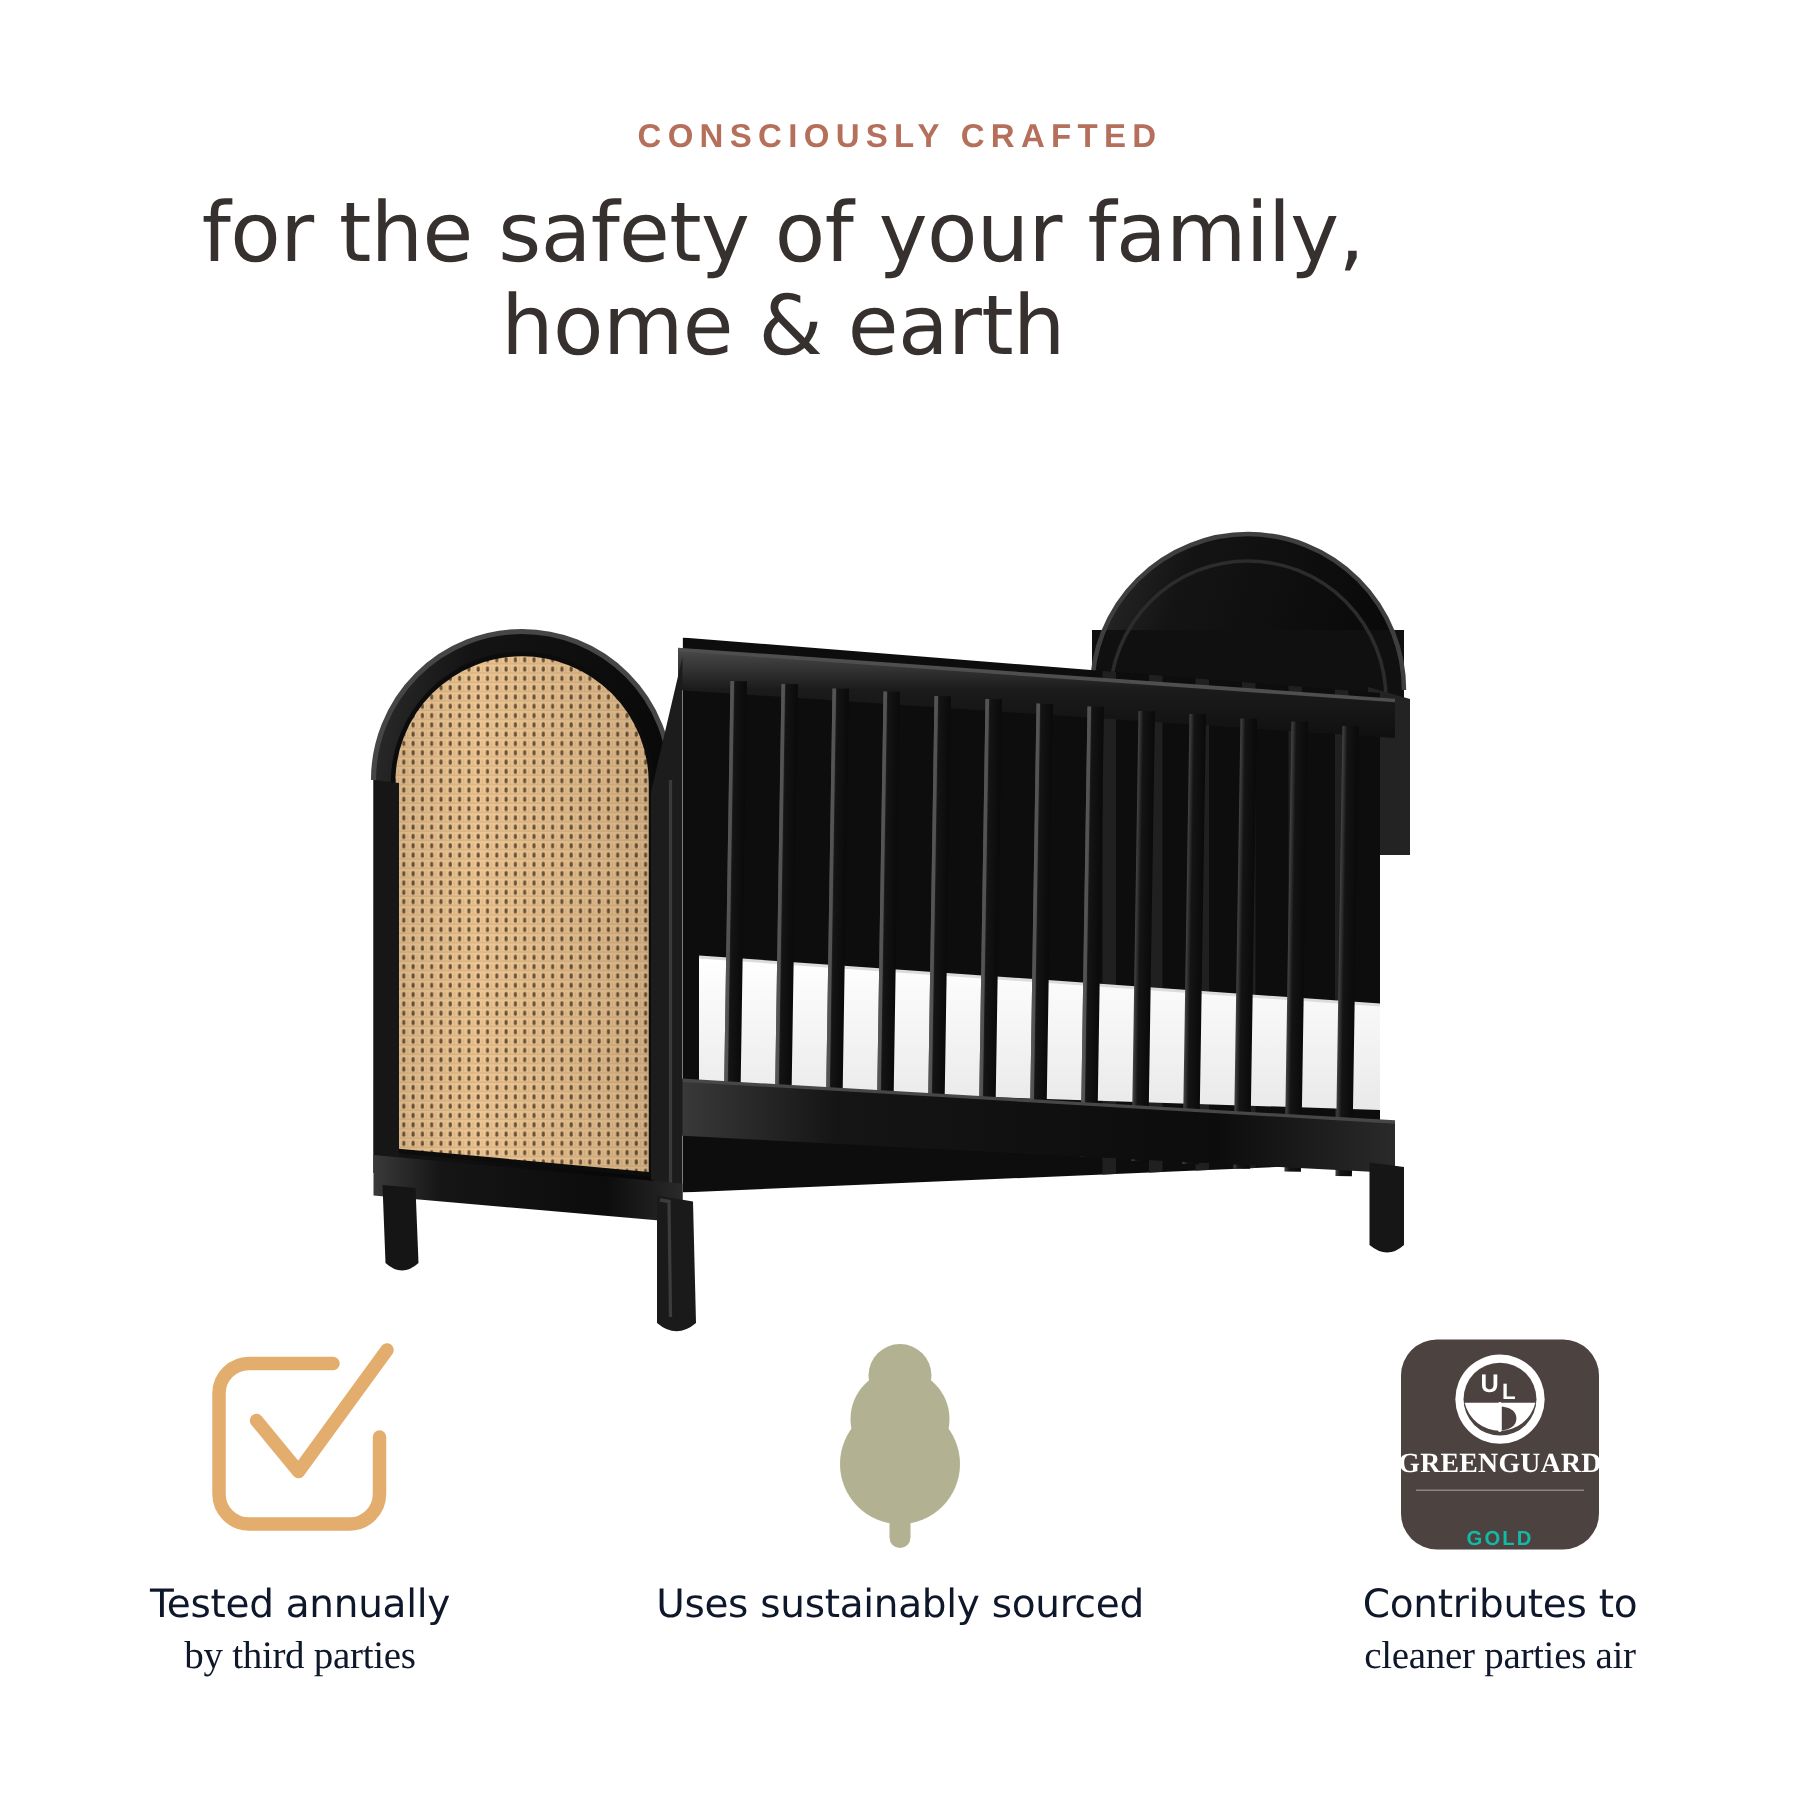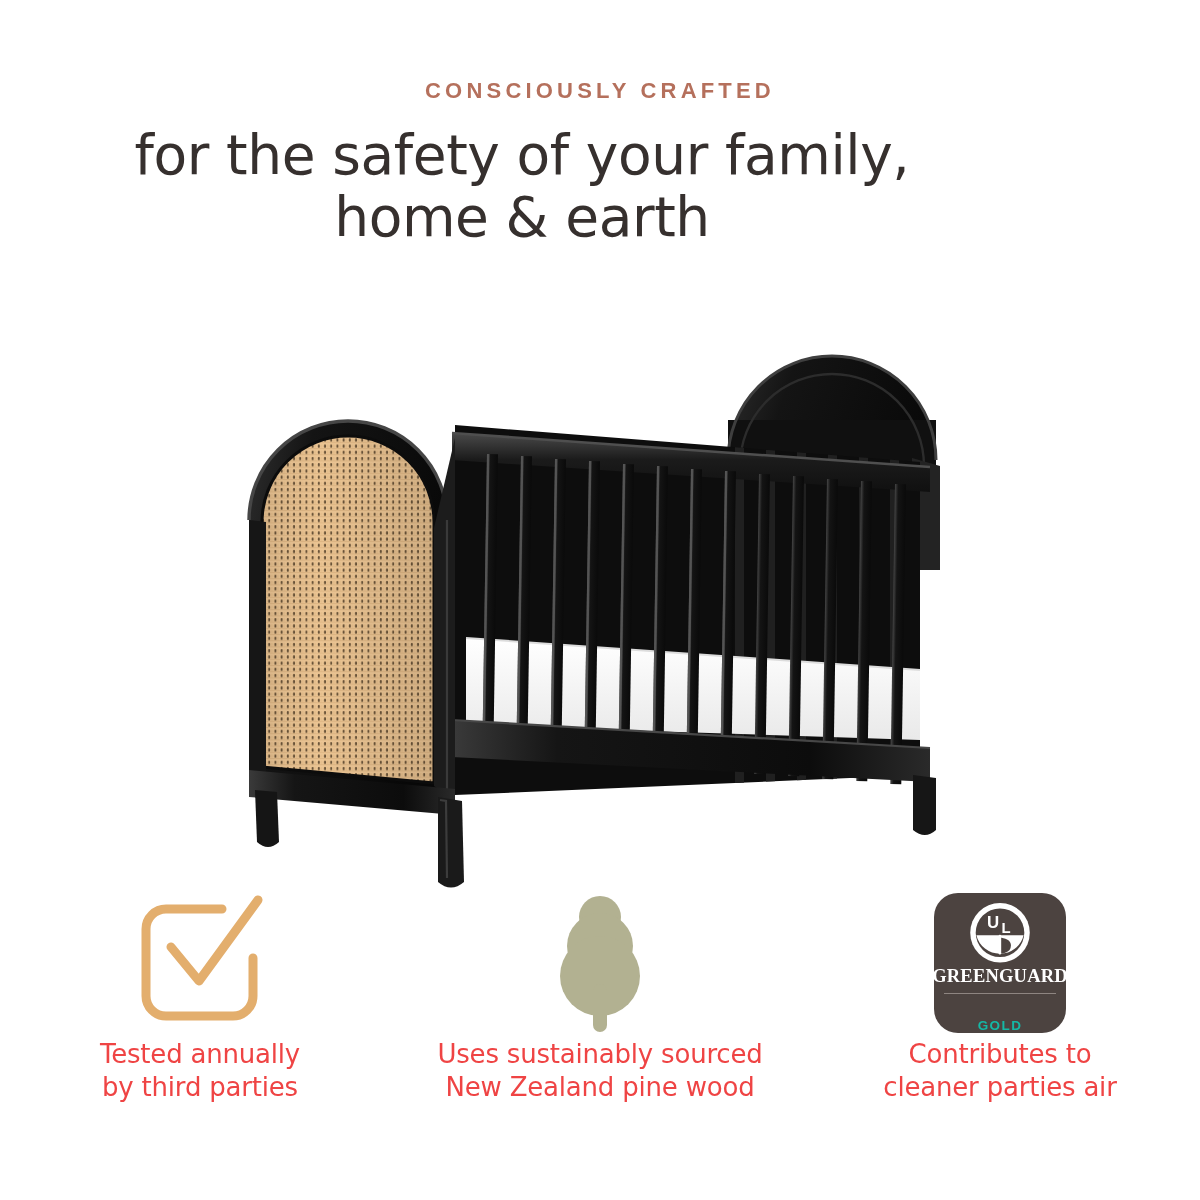--- a/index.html
+++ b/index.html
@@ -71,29 +71,30 @@
     flex-direction: column;
     align-items: center;
   }
   .feature-icon {
     height: 150px;
     display: flex;
     align-items: center;
     justify-content: center;
   }
   .feature-caption {
+    margin-top: 16px;
     text-align: center;
     font-size: 26px;
     line-height: 33px;
-    color: #ef4444;
+    color: #0f172a;
     font-family: "DejaVu Sans", sans-serif;
     font-weight: 400;
     letter-spacing: -0.2px;
   }
-  .feature-caption .cl2 { display: block; }
+  .feature-caption .cl2 { display: block; font-family: Liberation Serif, serif; }
 
   
   .gg-badge {
     width: 132px;
     height: 140px;
     background: #4c4340;
     border-radius: 24px;
     position: relative;
     display: flex;
     flex-direction: column;
@@ -306,21 +307,20 @@
           <g fill="#b2b191">
             <circle cx="70" cy="29" r="21"></circle>
             <circle cx="70" cy="58" r="33"></circle>
             <circle cx="70" cy="88" r="40"></circle>
             <rect x="63" y="96" width="14" height="48" rx="7"></rect>
           </g>
         </svg>
       </div>
       <div class="feature-caption">
         <span>Uses sustainably sourced</span>
-        <span class="cl2">New Zealand pine wood</span>
       </div>
     </div>
 
     <div class="feature">
       <div class="feature-icon">
         <div class="gg-badge">
           <svg class="gg-ul" viewBox="0 0 62 62">
             <circle cx="31" cy="31" r="30" fill="#ffffff"></circle>
             <circle cx="31" cy="31" r="24.5" fill="#4c4340"></circle>
 

